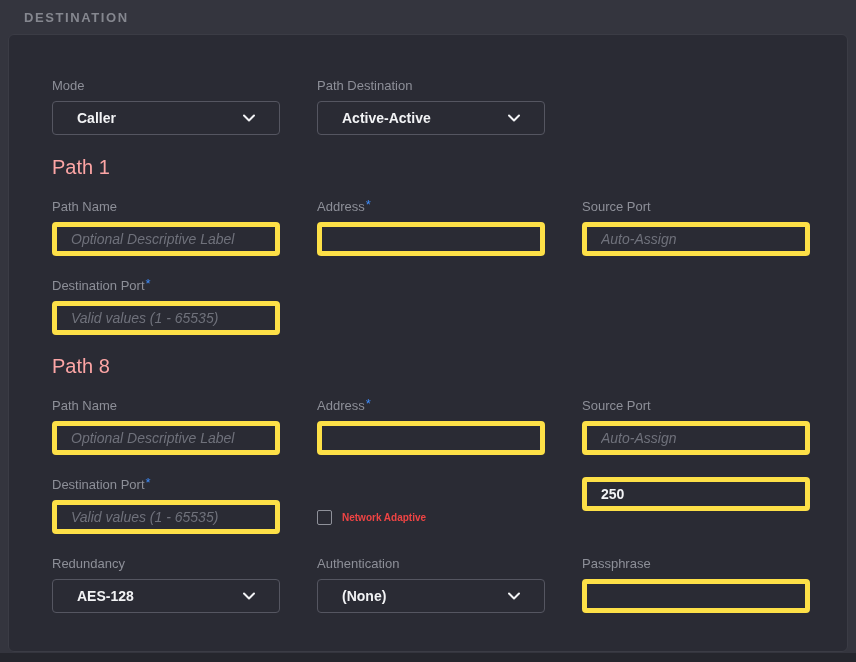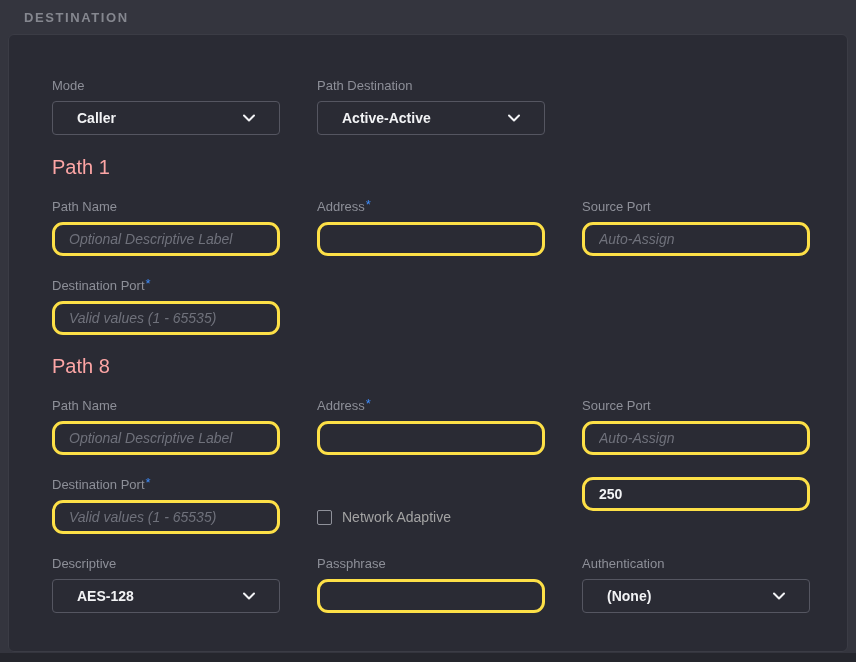--- a/index.html
+++ b/index.html
@@ -63,22 +63,22 @@
     color: #3f8cfa;
     font-size: 13px;
     vertical-align: top;
     line-height: 12px;
     margin-left: 1px;
   }
   .text-input {
     width: 100%;
     height: 34px;
     background: transparent;
-    border: 3px solid #fde047;
-    border-radius: 11px;
+    border: 5px solid #fde047;
+    border-radius: 4px;
     padding: 0 14px;
     color: #f2f3f5;
     font-family: "Liberation Sans", sans-serif;
     font-size: 14px;
     font-weight: 600;
     outline: none;
   }
   .text-input::placeholder {
     color: #6f717b;
     font-style: italic;
@@ -112,23 +112,23 @@
     -webkit-appearance: none;
     width: 15px;
     height: 15px;
     border: 1px solid #8f919a;
     border-radius: 2px;
     background: transparent;
     cursor: pointer;
     margin-right: 10px;
   }
   .checkbox-label {
-    color: #a3a3a3;
-    font-size: 14px;
-    font-weight: 400;
+    color: #ef4444;
+    font-size: 10px;
+    font-weight: 700;
     cursor: pointer;
   }
 </style>
 </head>
 <body>
 
 <div class="page-header">
   <div class="section-title">DESTINATION</div>
 </div>
 
@@ -210,38 +210,38 @@
         <span class="checkbox-label">Network Adaptive</span>
       </div>
     </div>
     <div>
       <input class="text-input" type="text" value="250" style="">
     </div>
   </div>
 
   <div class="row">
     <div>
-      <span class="field-label">Descriptive</span>
+      <span class="field-label">Redundancy</span>
       <div class="select">
         <span class="select-value">AES-128</span>
+        <svg class="chevron" width="12" height="8" viewBox="0 0 12 8">
+            <path d="M1 1.5 L6 6.5 L11 1.5" stroke="#f2f3f5" stroke-width="2" fill="none" stroke-linecap="round" stroke-linejoin="round"></path>
+          </svg>
+      </div>
+    </div>
+    <div>
+      <span class="field-label">Authentication</span>
+      <div class="select">
+        <span class="select-value">(None)</span>
         <svg class="chevron" width="12" height="8" viewBox="0 0 12 8">
             <path d="M1 1.5 L6 6.5 L11 1.5" stroke="#f2f3f5" stroke-width="2" fill="none" stroke-linecap="round" stroke-linejoin="round"></path>
           </svg>
       </div>
     </div>
     <div>
       <span class="field-label">Passphrase</span>
       <input class="text-input" type="text" style="">
     </div>
-    <div>
-      <span class="field-label">Authentication</span>
-      <div class="select">
-        <span class="select-value">(None)</span>
-        <svg class="chevron" width="12" height="8" viewBox="0 0 12 8">
-            <path d="M1 1.5 L6 6.5 L11 1.5" stroke="#f2f3f5" stroke-width="2" fill="none" stroke-linecap="round" stroke-linejoin="round"></path>
-          </svg>
-      </div>
-    </div>
   </div>
 
 </div>
 
 <div class="bottom-band"></div>
 
 </body></html>

